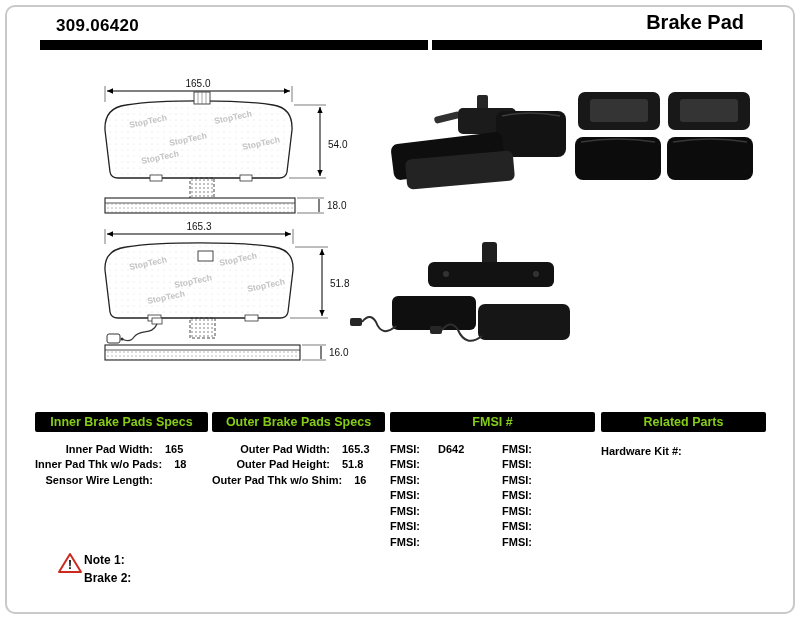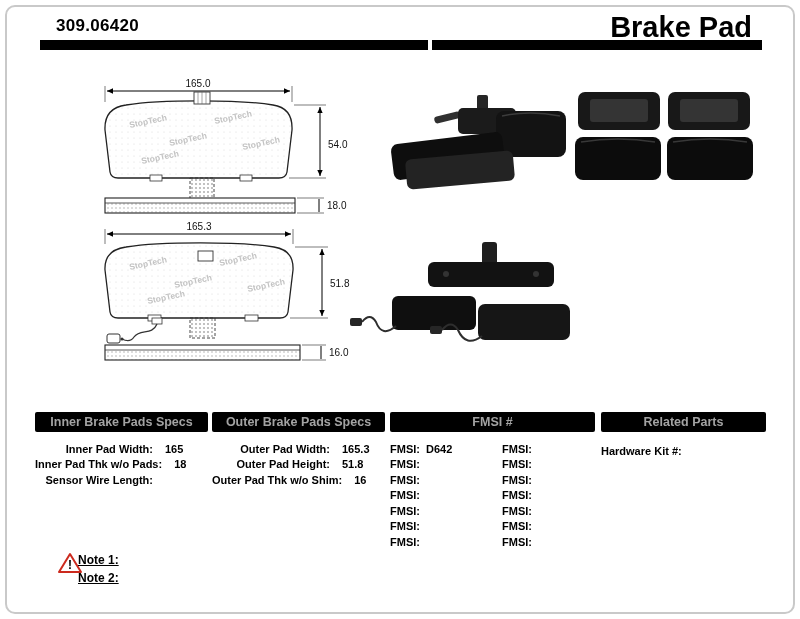--- a/index.html
+++ b/index.html
@@ -5,53 +5,53 @@
   * { margin:0; padding:0; box-sizing:border-box; }
   html,body { width:800px; height:619px; background:#fff; overflow:hidden;
               font-family:"Liberation Sans", sans-serif; color:#000; position:relative; }
 
   .page-border { position:absolute; inset:5px; border:2px solid #c9c9c9; border-radius:10px;
                  background:transparent; pointer-events:none; }
 
   
   .part-number  { position:absolute; left:56px; top:16px; font-size:17px; font-weight:bold; letter-spacing:.3px; }
   .bar-left     { position:absolute; left:40px;  top:40px; width:388px; height:10px; background:#000; }
-  .product-title{ position:absolute; right:48px; top:11px; font-size:29px; font-weight:bold; }
+  .product-title{ position:absolute; right:56px; top:11px; font-size:20px; font-weight:bold; }
   .bar-right    { position:absolute; left:432px; top:40px; right:38px; height:10px; background:#000; }
 
   
   .diagram-svg { position:absolute; left:30px; top:58px; width:740px; height:345px; }
   .wm { font-size:8.5px; font-weight:bold; fill:#c4c4c4; }
   .dim { font-size:10px; fill:#111; }
 
   
   .spec-col { position:absolute; top:412px; }
   .col-inner   { left:35px;  width:173px; }
   .col-outer   { left:212px; width:173px; }
   .col-fmsi    { left:390px; width:205px;text-align:center; }
   .col-related { left:601px; width:165px; }
-  .spec-header { height:20px; background:#000; color:#a3a3a3; font-weight:bold; font-size:12.5px;
+  .spec-header { height:20px; background:#000; color:#84cc16; font-weight:bold; font-size:12.5px;
                  display:flex; align-items:center; justify-content:center; border-radius:2px; }
   .spec-rows { margin-top:9px; }
   .spec-row  { display:flex; height:15.5px; font-size:11px; align-items:center;gap:8px; }
   .spec-label{ font-weight:bold; text-align:right; flex:0 0 118px; white-space:nowrap; }
   .spec-value{ font-weight:bold; margin-left:4px; white-space:nowrap; }
 
   .fmsi-row  { display:flex; height:15.5px; font-size:11px; align-items:center;gap:19px; }
   .fmsi-cell { display:flex; width:103px; }
   .fmsi-label{ font-weight:bold; }
-  .fmsi-value{ font-weight:bold; margin-left:6px; }
+  .fmsi-value{ font-weight:bold; margin-left:18px; }
 
   .rel-row   { display:flex; height:15.5px; font-size:11px; align-items:flex-end; }
   .rel-label { font-weight:bold; }
   .rel-value { font-weight:bold; margin-left:5px; }
 
   
   .warning-wrap { position:absolute; left:58px; top:552px; width:24px; height:22px; }
-  .notes-wrap   { position:absolute; left:78px; top:551px; font-size:12px; font-weight:bold;text-decoration:underline; }
+  .notes-wrap   { position:absolute; left:84px; top:551px; font-size:12px; font-weight:bold; }
   .note-line    { line-height:18px; }
 </style>
 </head>
 <body>
 
 <div class="page-border"></div>
 
 <div class="part-number">309.06420</div>
 <div class="bar-left"></div>
 <div class="product-title">Brake Pad</div>
@@ -316,14 +316,14 @@
 </div>
 
 <div class="warning-wrap">
   <svg viewBox="0 0 24 22" width="24" height="22" xmlns="http://www.w3.org/2000/svg">
     <polygon points="12,2 23,20 1,20" fill="#fff" stroke="#cc2a1e" stroke-width="2" stroke-linejoin="round"></polygon>
     <text x="12" y="17" text-anchor="middle" font-size="12" font-weight="bold" fill="#000">!</text>
   </svg>
 </div>
 <div class="notes-wrap">
   <div class="note-line">Note 1:</div>
-  <div class="note-line">Note 2:</div>
+  <div class="note-line">Brake 2:</div>
 </div>
 
 </body></html>

